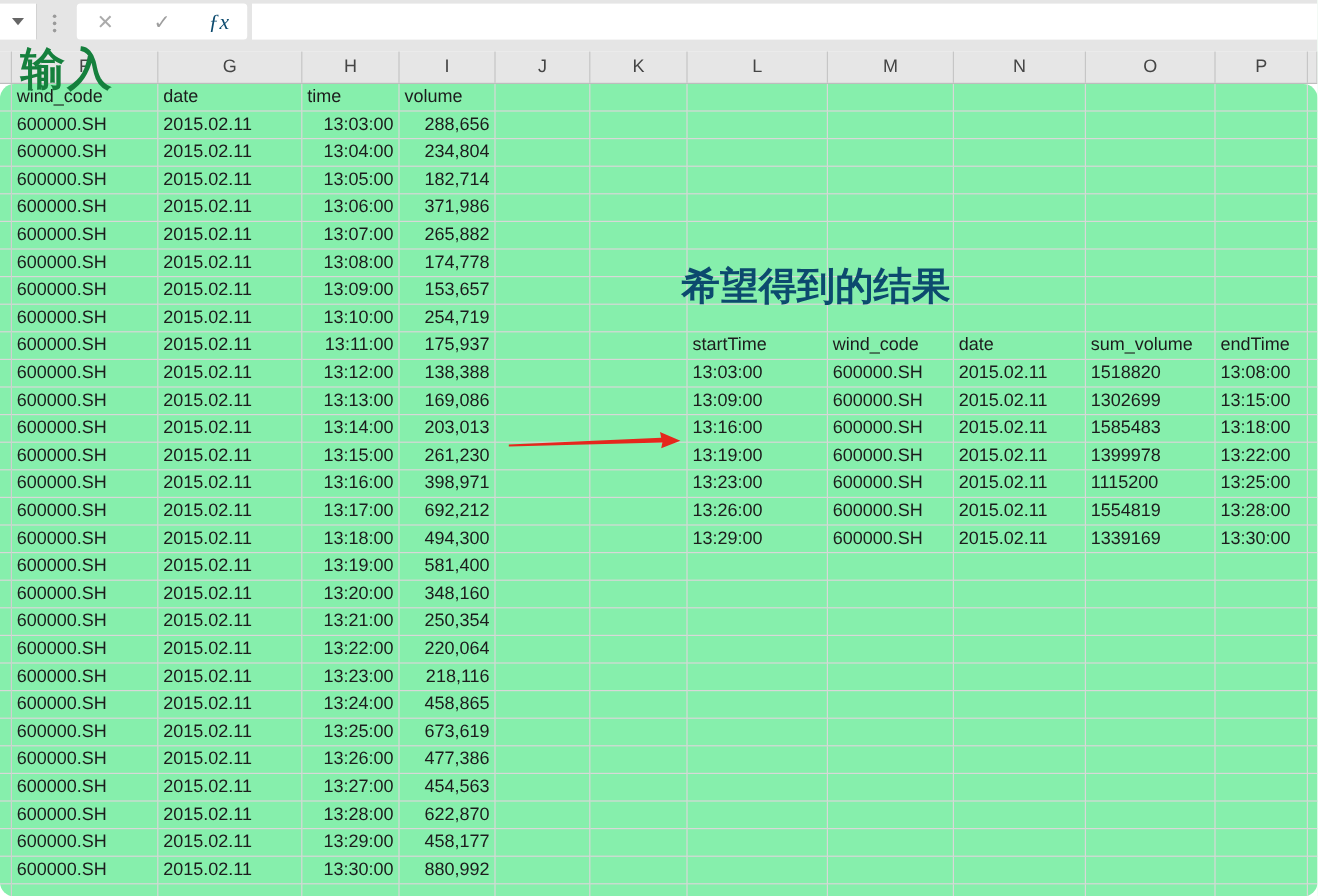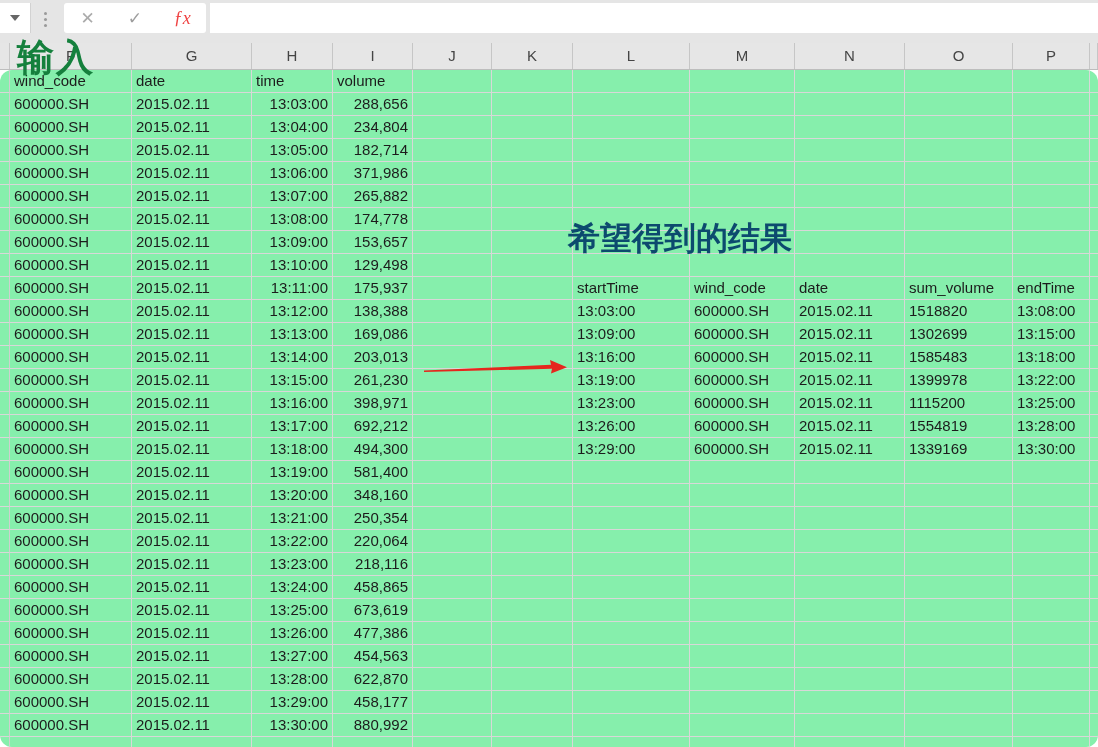--- a/index.html
+++ b/index.html
@@ -12,21 +12,21 @@
            border-right:1px solid #d2d2d2;display:flex;align-items:center;justify-content:center;}
   .nb-arrow{width:0;height:0;border-left:5px solid transparent;border-right:5px solid transparent;
             border-top:6px solid #666;}
   .grip{position:absolute;left:44px;top:12px;width:3px;height:3px;background:#9a9a9a;border-radius:50%;
         box-shadow:0 6px 0 #9a9a9a,0 12px 0 #9a9a9a;}
   .fxbox{position:absolute;left:64px;top:3px;width:142px;height:30px;background:#fff;border-radius:3px;
          display:flex;align-items:center;justify-content:space-around;}
   .fxbox .tb-btn{width:34px;height:28px;display:flex;align-items:center;justify-content:center;
                  font-size:17px;color:#ababab;cursor:default;}
   .tb-btn.enter{color:#9e9e9e;}
-  .tb-btn.fx{font-family:"Liberation Serif",serif;font-style:italic;font-size:18px;color:#ef4444;}
+  .tb-btn.fx{font-family:"Liberation Serif",serif;font-style:italic;font-size:18px;color:#0c4a6e;}
   .formulabar{position:absolute;left:210px;top:3px;width:888px;height:30px;background:#fff;
               border:none;font-size:14px;color:#222;padding:0 6px;box-sizing:border-box;outline:none;}
 
   
   .colheaders{position:absolute;left:0;top:43px;width:1098px;height:27px;display:flex;
               background:#e6e6e6;border-bottom:1px solid #bdbdbd;box-sizing:border-box;}
   .colh{height:26px;line-height:26px;text-align:center;font-size:15px;color:#454545;
         border-right:1px solid #c6c6c6;box-sizing:border-box;flex:none;}
   .colh.corner{border-right:1px solid #c6c6c6;}
 
@@ -183,21 +183,21 @@
       <div class="cell"></div>
       <div class="cell"></div>
       <div class="cell"></div>
       <div class="cell"></div>
       <div class="cell"></div>
       <div class="cell"></div>
       <div class="cell rowhdr"></div>
       <div class="cell l">600000.SH</div>
       <div class="cell l">2015.02.11</div>
       <div class="cell r">13:10:00</div>
-      <div class="cell r">129,498</div>
+      <div class="cell r">254,719</div>
       <div class="cell"></div>
       <div class="cell"></div>
       <div class="cell"></div>
       <div class="cell"></div>
       <div class="cell"></div>
       <div class="cell"></div>
       <div class="cell"></div>
       <div class="cell"></div>
       <div class="cell rowhdr"></div>
       <div class="cell l">600000.SH</div>

